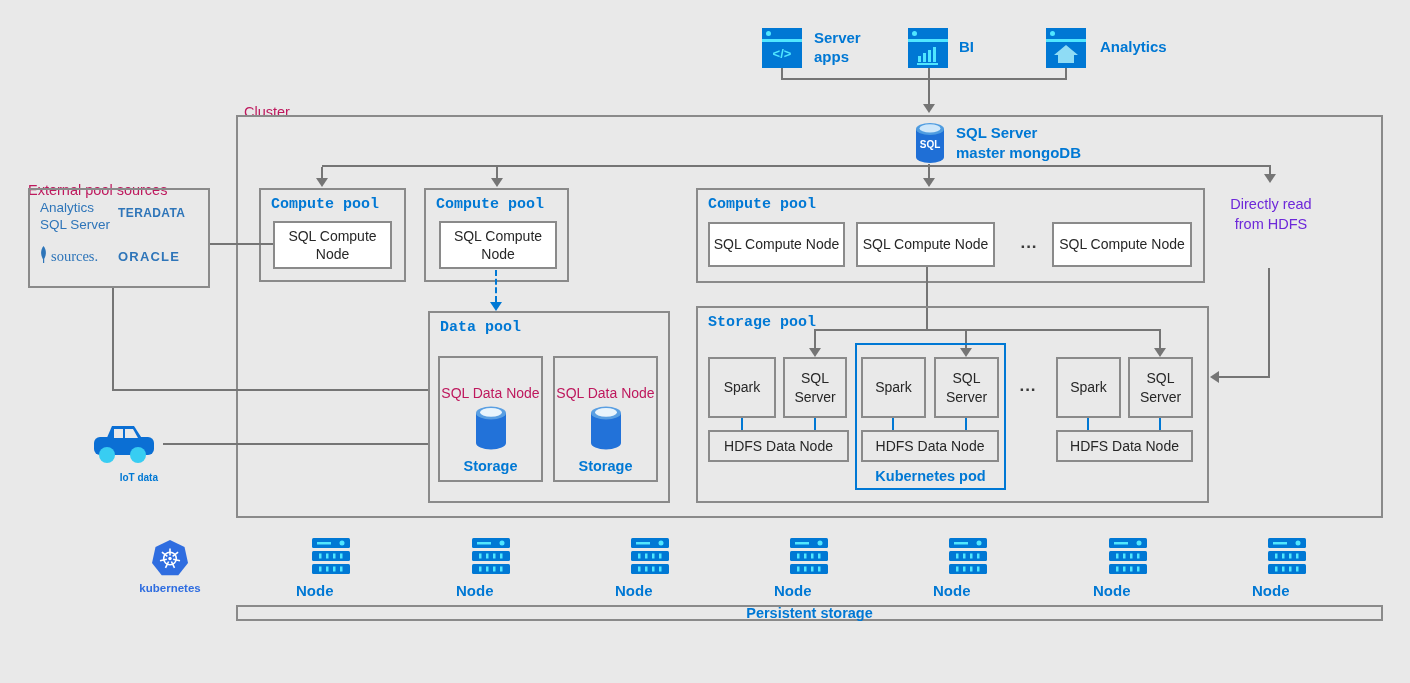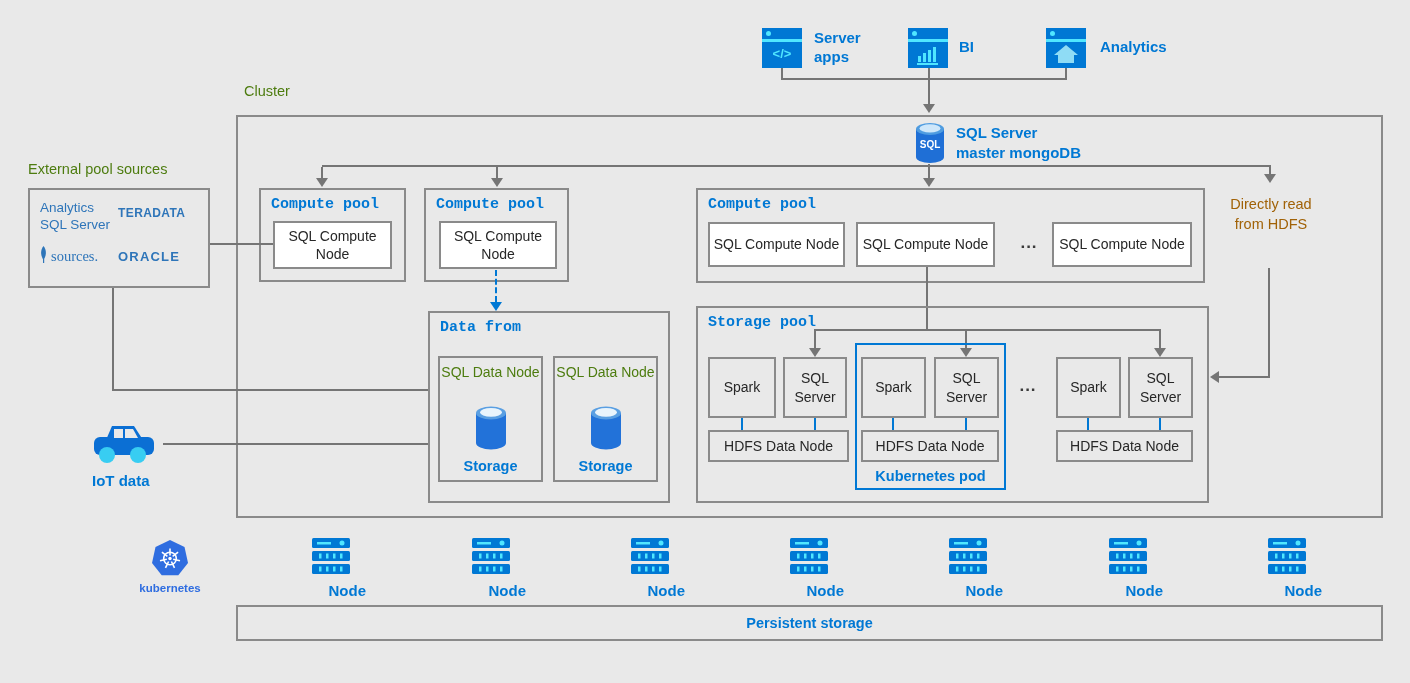--- a/index.html
+++ b/index.html
@@ -10,32 +10,32 @@
   .wbox{background:#ffffff;}
   .bluebox{position:absolute;border:2px solid #0078d4;box-sizing:border-box;}
   .hl{position:absolute;height:2px;background:#757575;}
   .vl{position:absolute;width:2px;background:#757575;}
   .bvl{position:absolute;width:2px;background:#0078d4;}
   .dashvl{position:absolute;width:0;border-left:2px dashed #0078d4;}
   .tri-d{position:absolute;width:0;height:0;border-left:6px solid transparent;border-right:6px solid transparent;border-top:9px solid #757575;}
   .tri-d.blue{border-top-color:#0078d4;}
   .tri-l{position:absolute;width:0;height:0;border-top:6px solid transparent;border-bottom:6px solid transparent;border-right:9px solid #757575;}
   .blue-b{color:#0078d4;font-weight:bold;}
-  .dark{color:#4d7c0f;}
+  .dark{color:#be185d;margin-top:21px;}
   .pool-title{position:absolute;font-size:15px;font-weight:bold;color:#0078d4;font-family:Liberation Mono, monospace;}
   .node-box{display:flex;align-items:center;justify-content:center;text-align:center;
             font-size:14px;color:#272727;line-height:1.3;}
   .app-label{position:absolute;font-size:15px;font-weight:bold;color:#0078d4;line-height:1.25;}
   .appicon{position:absolute;width:40px;height:40px;background:#0078d4;}
   .appicon .dot{position:absolute;left:4px;top:3px;width:5px;height:5px;border-radius:50%;background:#50e6ff;}
   .appicon .bar{position:absolute;left:0;top:11px;width:100%;height:3px;background:#50e6ff;}
   .appicon .glyph{position:absolute;left:0;top:18px;width:100%;text-align:center;
                   color:#50e6ff;font-weight:bold;font-size:13px;}
   .ellipsis{position:absolute;font-size:17px;font-weight:bold;color:#3a3a3a;letter-spacing:1px;}
-  .node-label{position:absolute;font-size:15px;font-weight:bold;color:#0078d4;text-align:right;}
+  .node-label{position:absolute;font-size:15px;font-weight:bold;color:#0078d4;text-align:left;}
   .vendor{position:absolute;color:#2e75b9;}
   .centerflex{display:flex;align-items:center;justify-content:center;}
 </style>
 </head>
 <body>
 
 <div id="root">
 
   <div class="appicon" style="left:762px;top:28px">
     <span class="dot"></span>
@@ -127,21 +127,21 @@
   <div class="vl" style="left:926px;top:267px;height:64px"></div>
   <div class="hl" style="left:814px;top:329px;width:347px"></div>
   <div class="vl" style="left:814px;top:331px;height:17px"></div>
   <div class="tri-d" style="left:809px;top:348px"></div>
   <div class="vl" style="left:965px;top:331px;height:17px"></div>
   <div class="tri-d" style="left:960px;top:348px"></div>
   <div class="vl" style="left:1159px;top:331px;height:17px"></div>
   <div class="tri-d" style="left:1154px;top:348px"></div>
 
   <div class="box" style="left:428px;top:311px;width:242px;height:192px"></div>
-  <div class="pool-title" style="left:440px;top:319px">Data from</div>
+  <div class="pool-title" style="left:440px;top:319px">Data pool</div>
 
   <div class="box" style="left:438px;top:356px;width:105px;height:126px"></div>
   <div class="abs dark" style="left:438px;top:363px;width:105px;text-align:center;font-size:14px;line-height:1.3">SQL Data Node</div>
   <svg class="abs" style="left:472px;top:404px" width="38" height="50" viewBox="0 0 38 50">
     <path d="M4 9 v30 a15 6.5 0 0 0 30 0 v-30 z" fill="#2272d9"></path>
     <ellipse cx="19" cy="9" rx="15" ry="6.5" fill="#5a9fe2"></ellipse>
     <ellipse cx="19" cy="8.3" rx="11" ry="4.4" fill="#e9f4fc"></ellipse>
   </svg>
   <div class="abs blue-b" style="left:438px;top:458px;width:105px;text-align:center;font-size:14.5px">Storage</div>
 
@@ -190,21 +190,21 @@
   </div>
   <div class="box node-box" style="left:1128px;top:357px;width:65px;height:61px">
     <span>SQL Server</span>
   </div>
   <div class="bvl" style="left:1087px;top:418px;height:12px"></div>
   <div class="bvl" style="left:1159px;top:418px;height:12px"></div>
   <div class="box node-box" style="left:1056px;top:430px;width:137px;height:32px">
     <span>HDFS Data Node</span>
   </div>
 
-  <div class="abs" style="left:1226px;top:195px;width:90px;text-align:center;font-size:14.5px;color:#a16207;line-height:1.35">Directly read from HDFS</div>
+  <div class="abs" style="left:1226px;top:195px;width:90px;text-align:center;font-size:14.5px;color:#6d28d9;line-height:1.35">Directly read from HDFS</div>
   <div class="vl" style="left:1268px;top:268px;height:110px"></div>
   <div class="hl" style="left:1219px;top:376px;width:51px"></div>
   <div class="tri-l" style="left:1210px;top:371px"></div>
 
   <div class="abs dark" style="left:28px;top:161px;font-size:14.5px">External pool sources</div>
   <div class="box" style="left:28px;top:188px;width:182px;height:100px"></div>
   <div class="vendor" style="left:40px;top:200px;font-size:13.5px;line-height:1.25">
     <div>Analytics</div>
     <div>SQL Server</div>
   </div>
@@ -222,21 +222,21 @@
   <div class="hl" style="left:163px;top:443px;width:265px"></div>
 
   <svg class="abs" style="left:92px;top:420px" width="66" height="48" viewBox="0 0 66 48">
     <path d="M14 20 L20 6 H42 L51 20 Z" fill="#0b6fd4"></path>
     <rect x="2" y="17" width="60" height="18" rx="6" fill="#0b6fd4"></rect>
     <rect x="22" y="9" width="9" height="9" fill="#e9e9e9"></rect>
     <polygon points="33,9 41,9 46,18 33,18" fill="#e9e9e9"></polygon>
     <circle cx="15" cy="35" r="8" fill="#38cdf2"></circle>
     <circle cx="46" cy="35" r="8" fill="#38cdf2"></circle>
   </svg>
-  <div class="abs blue-b" style="left:92px;top:472px;width:66px;text-align:left;font-size:15px">IoT data</div>
+  <div class="abs blue-b" style="left:92px;top:472px;width:66px;text-align:right;font-size:10px">IoT data</div>
 
   <svg class="abs" style="left:150px;top:540px" width="40" height="40" viewBox="0 0 40 40">
     <polygon points="20,0 34.5,7 38,23 28.3,35.2 11.7,35.2 2,23 5.5,7" fill="#2f6de0"></polygon>
     <circle cx="20" cy="18.5" r="6.3" stroke="#ffffff" stroke-width="1.6" fill="none"></circle>
     <circle cx="20" cy="18.5" r="1.7" fill="#ffffff"></circle>
     <g stroke="#ffffff" stroke-width="1.6">
       <line x1="20" y1="15.5" x2="20" y2="8.5"></line>
       <line x1="22.6" y1="16.4" x2="28.1" y2="12.1"></line>
       <line x1="23.2" y1="19.2" x2="30" y2="20.8"></line>
       <line x1="21.4" y1="21.5" x2="24.5" y2="27.8"></line>
@@ -387,17 +387,17 @@
         <rect x="21" y="15.5" width="2.5" height="5"></rect>
         <rect x="28" y="15.5" width="2.5" height="5"></rect>
         <rect x="7" y="28.5" width="2.5" height="5"></rect>
         <rect x="14" y="28.5" width="2.5" height="5"></rect>
         <rect x="21" y="28.5" width="2.5" height="5"></rect>
         <rect x="28" y="28.5" width="2.5" height="5"></rect>
       </g>
     </svg>
   <div class="node-label" style="left:1252px;top:582px;width:70px">Node</div>
 
-  <div class="box centerflex" style="left:236px;top:605px;width:1147px;height:36px">
+  <div class="box centerflex" style="left:236px;top:605px;width:1147px;height:16px">
     <span class="blue-b" style="font-size:14.5px">Persistent storage</span>
   </div>
 
 </div>
 
 </body></html>

